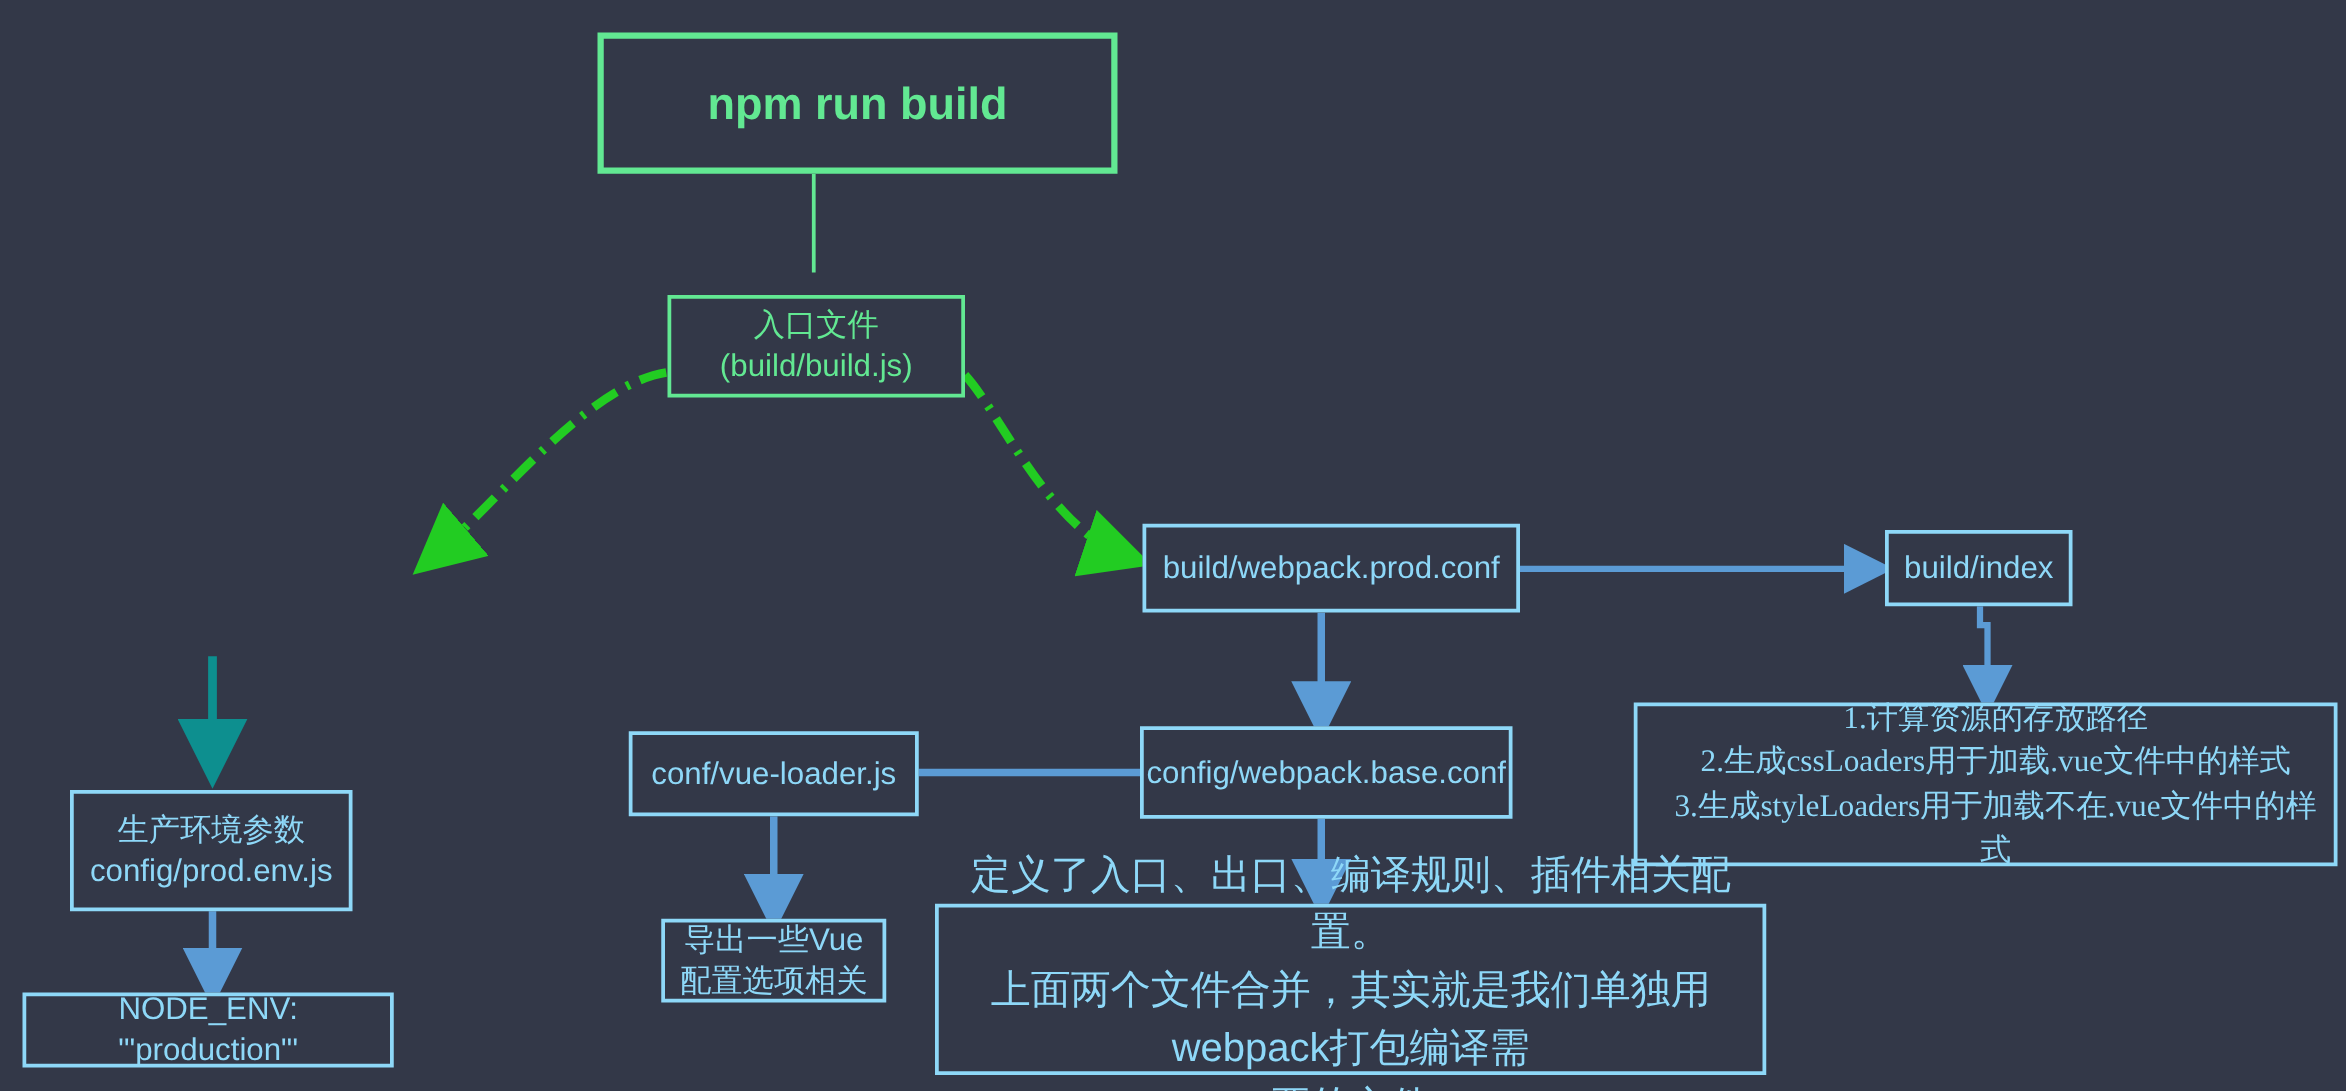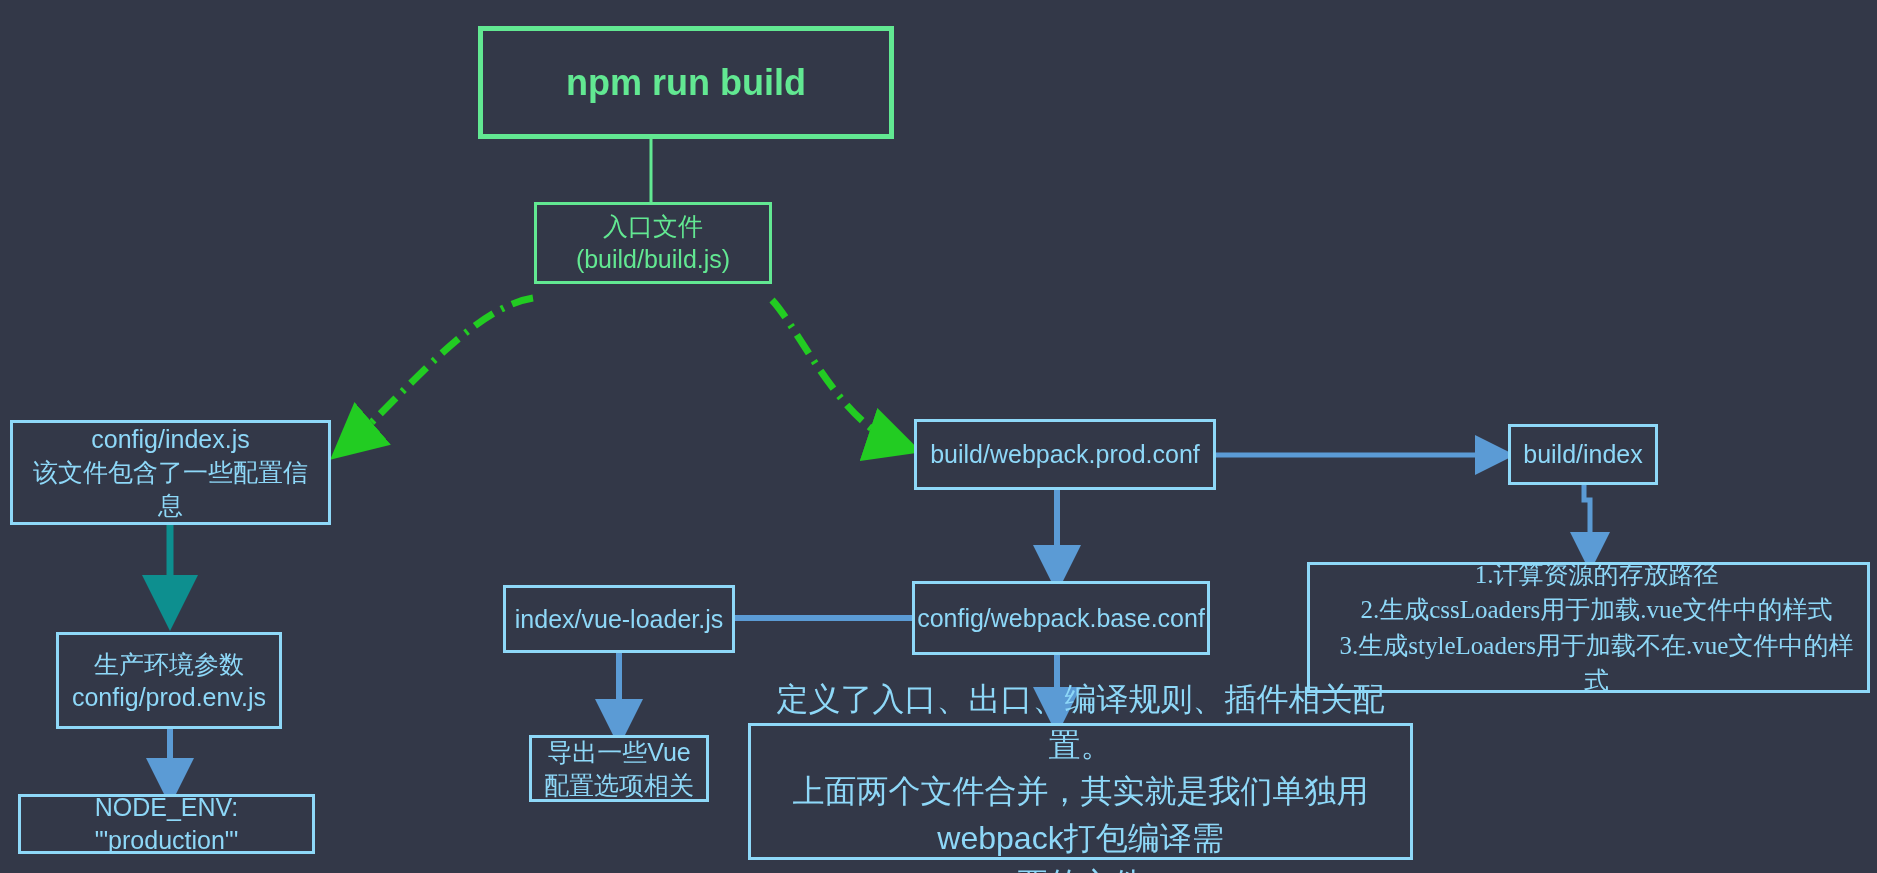--- a/index.html
+++ b/index.html
@@ -104,42 +104,40 @@
 
     <path d="M912,618 L668,618" stroke="#5b9bd5" stroke-width="6" fill="none" marker-end="url(#arrHeadBlue)"></path>
 
     <path d="M619,653 L619,735" stroke="#5b9bd5" stroke-width="6" fill="none" marker-end="url(#arrHeadBlue)"></path>
 
     <path d="M1057,655 L1057,723" stroke="#5b9bd5" stroke-width="6" fill="none" marker-end="url(#arrHeadBlue)"></path>
   </svg>
 
   <div class="node green title" style="left:478px; top:26px; width:416px; height:113px;">npm run build</div>
 
-  <div class="node green entry" style="left:534px; top:202px; width:238px; height:82px;">入口文件
+  <div class="node green entry" style="left:534px; top:236px; width:238px; height:82px;">入口文件
 (build/build.js)</div>
 
-  <div class="node f25" style="left:10px; top:420px; width:321px; height:105px;">config/index.js
-该文件包含了一些配置信息</div>
 
   <div class="node f25" style="left:56px; top:632px; width:226px; height:97px;">生产环境参数
 config/prod.env.js</div>
 
   <div class="node f25" style="left:18px; top:794px; width:297px; height:60px;">NODE_ENV: '"production"'</div>
 
   <div class="node f25" style="left:914px; top:419px; width:302px; height:71px;">build/webpack.prod.conf</div>
 
   <div class="node f25" style="left:1508px; top:424px; width:150px; height:61px;">build/index</div>
 
   <div class="node listbox" style="left:1307px; top:562px; width:563px; height:131px;">1.计算资源的存放路径
 2.生成cssLoaders用于加载.vue文件中的样式
 3.生成styleLoaders用于加载不在.vue文件中的样式</div>
 
   <div class="node f25" style="left:912px; top:581px; width:298px; height:74px;">config/webpack.base.conf</div>
 
-  <div class="node f25" style="left:503px; top:585px; width:232px; height:68px;">index/vue-loader.js</div>
+  <div class="node f25" style="left:503px; top:585px; width:232px; height:68px;">conf/vue-loader.js</div>
 
   <div class="node f25" style="left:529px; top:735px; width:180px; height:67px;">导出一些Vue
 配置选项相关</div>
 
   <div class="node bigdesc" style="left:748px; top:723px; width:665px; height:137px;">定义了入口、出口、编译规则、插件相关配置。
 上面两个文件合并，其实就是我们单独用webpack打包编译需
 要的文件</div>
 
 </div>
 

